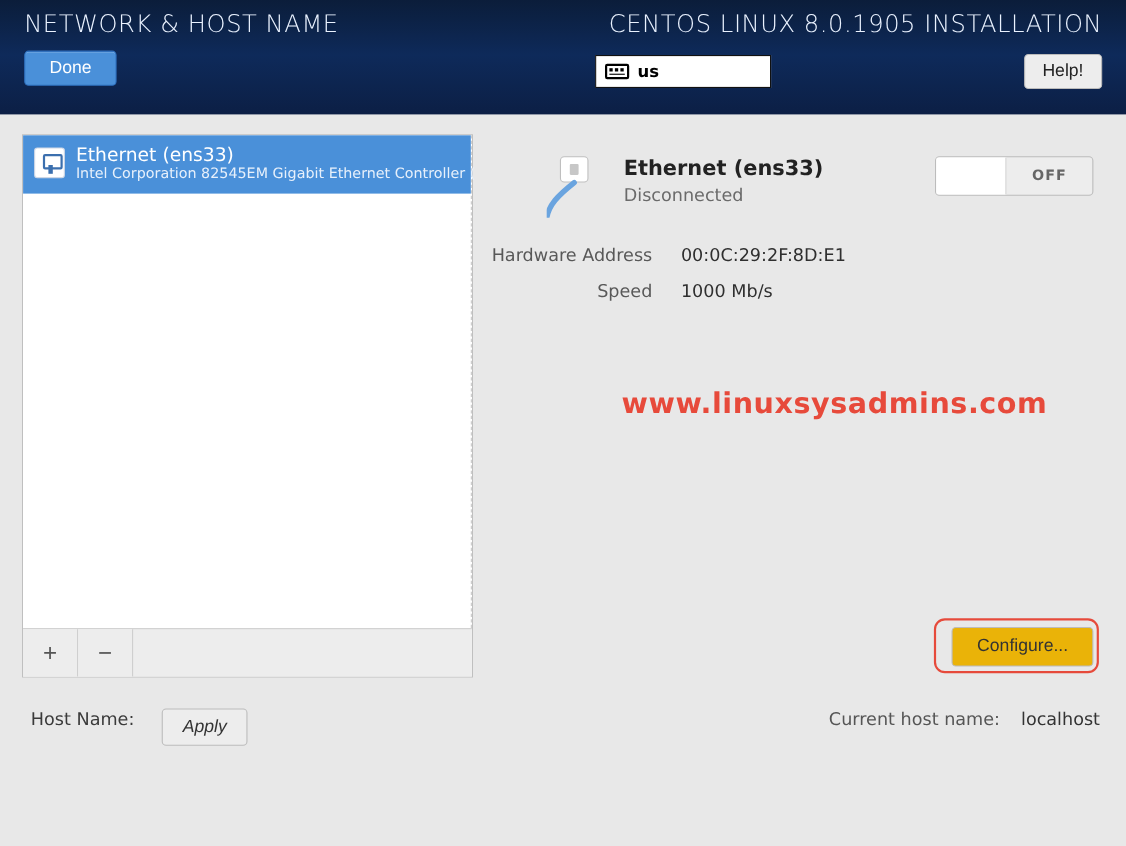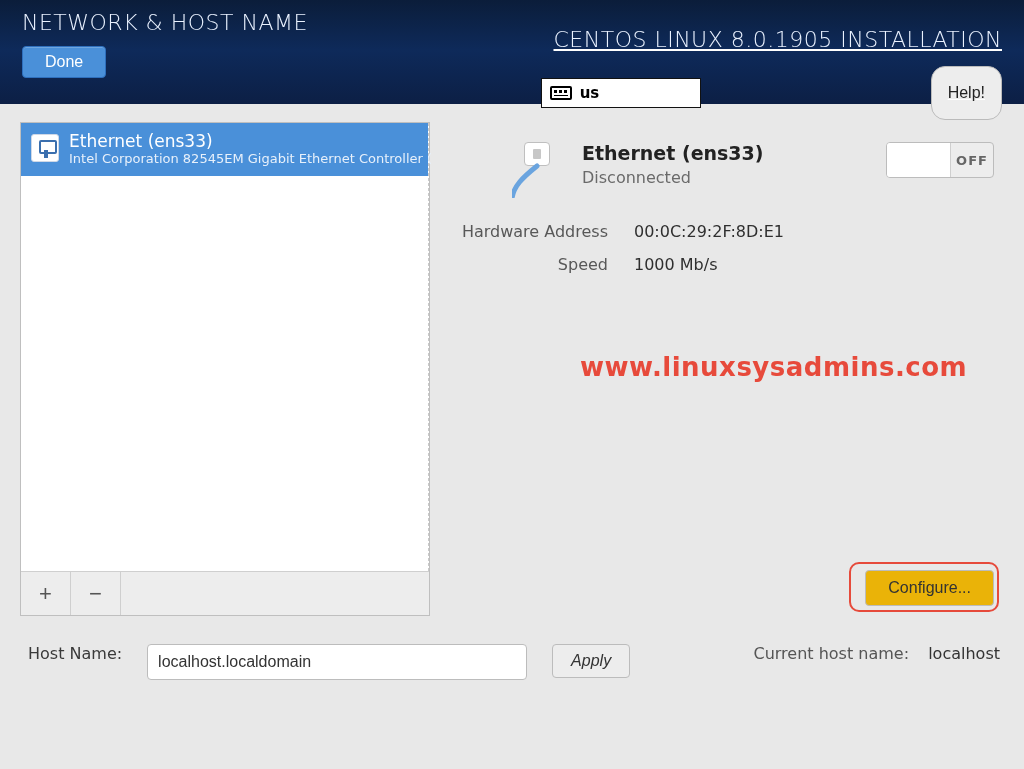--- a/index.html
+++ b/index.html
@@ -22,23 +22,22 @@
   .header-title {
     font-size: 22px;
     font-weight: 400;
     letter-spacing: 0.5px;
     color: #eaf2ff;
     font-family: "Segoe UI Light", "DejaVu Sans Light", sans-serif;
   }
   .header-right {
     position: absolute;
     right: 22px;
-    top: 27px;
+    top: 10px;
     text-align: right;
-    text-decoration: underline;
   }
   .header-right-title {
     font-size: 22px;
     font-weight: 400;
     letter-spacing: 0.5px;
     color: #eaf2ff;
     font-family: "Segoe UI Light", "DejaVu Sans Light", sans-serif;
   }
   .header-controls-row {
     margin-top: 14px;
@@ -84,31 +83,31 @@
     left:2px; right:2px; top:2px; bottom:2px;
     background:
       linear-gradient(#000,#000) 0 0/3px 3px no-repeat,
       linear-gradient(#000,#000) 5px 0/3px 3px no-repeat,
       linear-gradient(#000,#000) 10px 0/3px 3px no-repeat,
       linear-gradient(#000,#000) 0 5px/100% 3px no-repeat;
   }
   .help-btn {
     background: #ededed;
     border: 1px solid #bbb;
-    border-radius: 14px;
-    padding: 17px 16px;
+    border-radius: 4px;
+    padding: 6px 16px;
     font-size: 16px;
     color: #222;
     cursor: pointer;
   }
   
   .content {
     padding: 18px 20px 0 20px;
     display: flex;
-    gap: 20px;
+    gap: 5px;
   }
   .nic-panel {
     width: 410px;
     border: 1px solid #bfbfbf;
     background: #fff;
     display: flex;
     flex-direction: column;
   }
   .nic-list {
     flex: 1;
@@ -210,21 +209,21 @@
     position:absolute;
     left:0; top:20px;
     width:56px; height:36px;
   }
   .detail-title { font-size: 19px; font-weight: 700; color: #222; }
   .detail-status { font-size: 16px; color: #6a6a6a; margin-top: 4px; }
   .toggle {
     position: absolute;
     right: 10px;
     top: 20px;
-    width: 108px;
+    width: 144px;
     height: 36px;
     border: 1px solid #bcbcbc;
     border-radius: 4px;
     background: #ededed;
     display: flex;
     align-items: center;
     cursor: pointer;
     overflow: hidden;
   }
   .toggle-knob {
@@ -382,19 +381,18 @@
       <div class="watermark">www.linuxsysadmins.com</div>
 
       <div class="config-ring"></div>
       <button class="config-btn">Configure...</button>
     </div>
   </div>
 </div>
 
 <div class="hostrow">
   <span class="label">Host Name:</span>
-  <input class="host-input" value="localhost.localdomain" style="">
   <button class="apply-btn">Apply</button>
   <span class="cur-host">
     <span>Current host name:</span>
     <span class="cur-host-val">localhost</span>
   </span>
 </div>
 
 </body></html>

